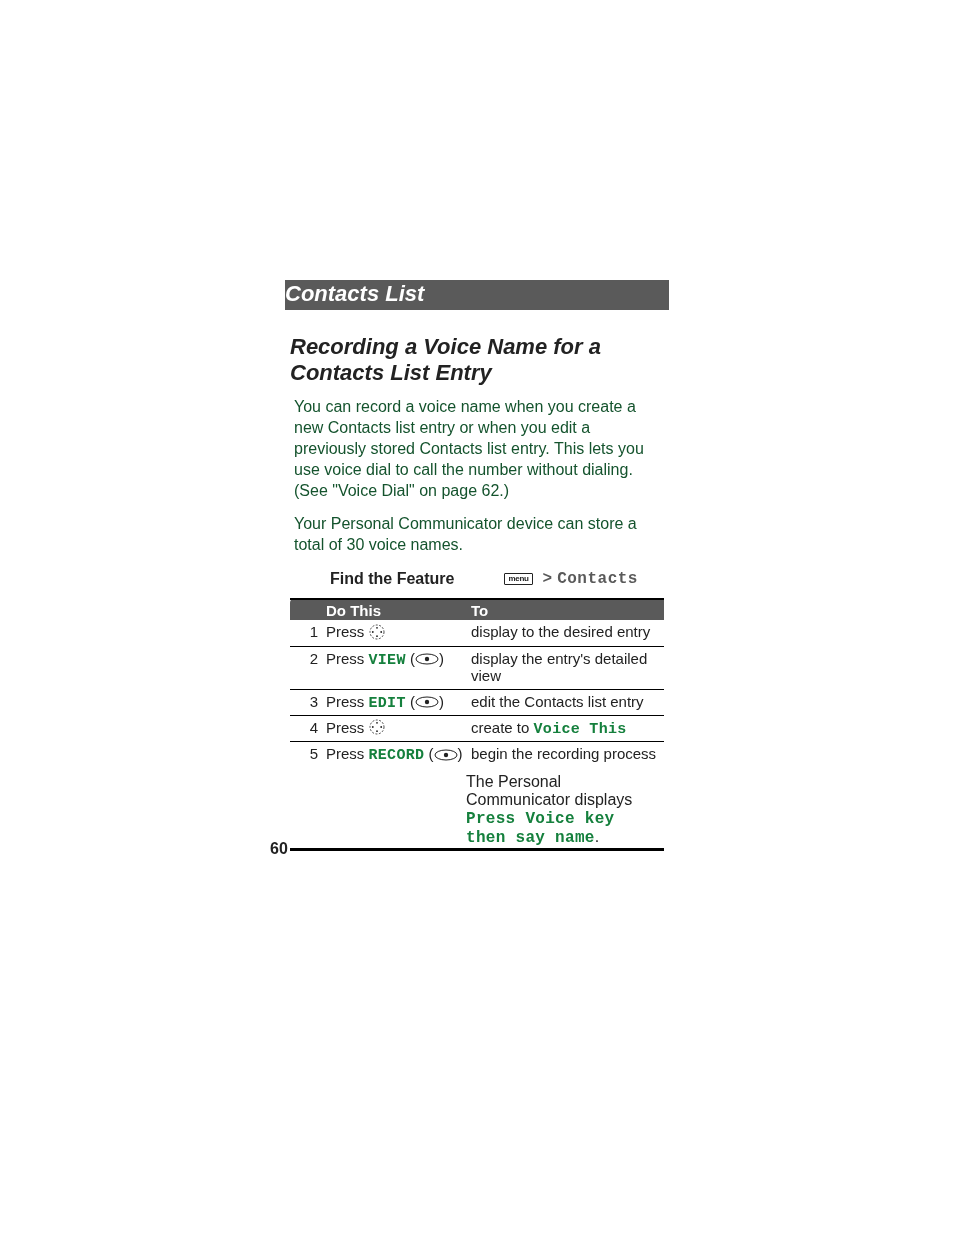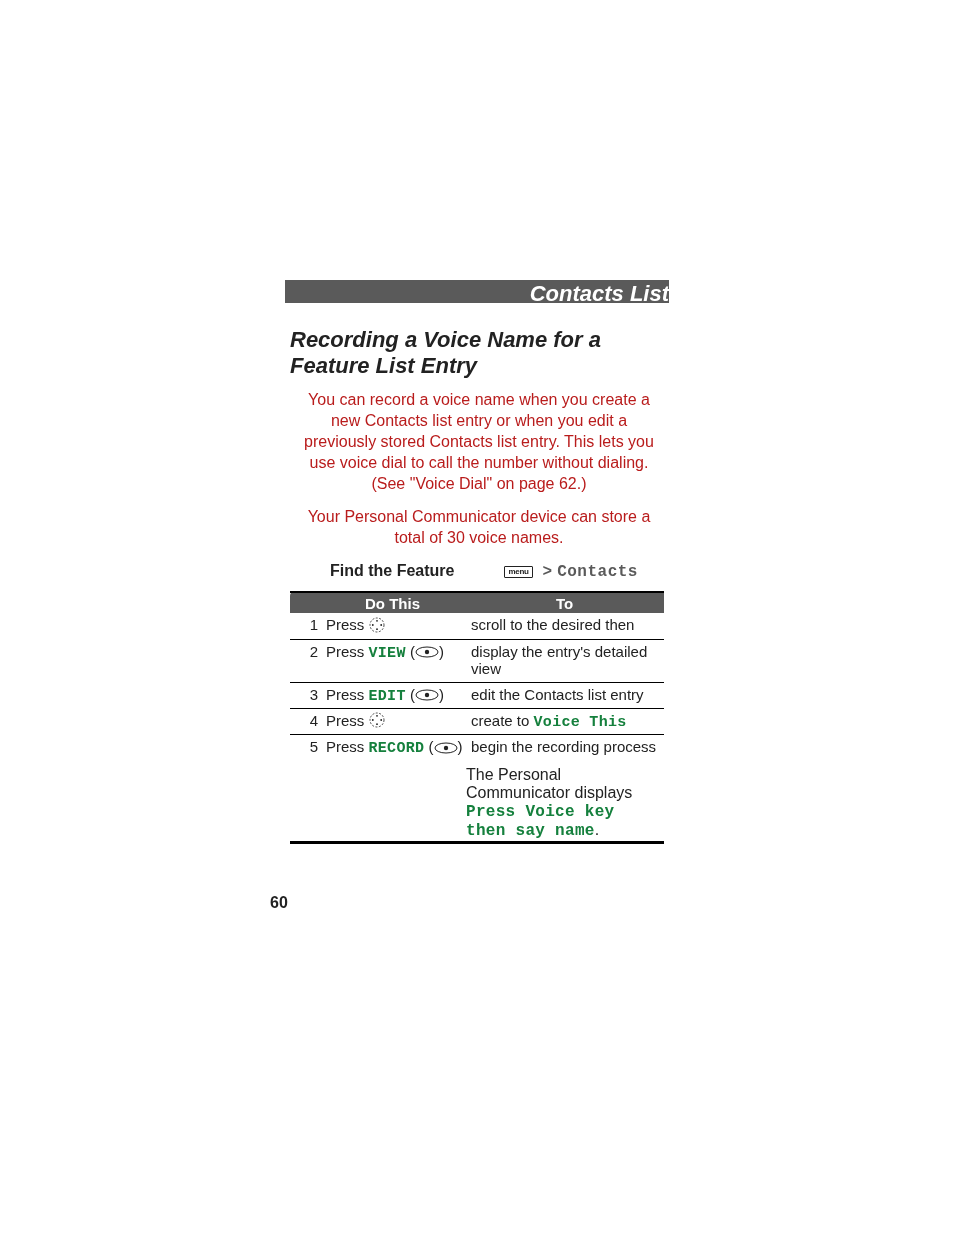--- a/index.html
+++ b/index.html
@@ -16,45 +16,45 @@
     padding: 280px 290px 0 290px;
     position: relative;
   }
   .section-bar {
     background: #5a5a5a;
     color: #fff;
     font-style: italic;
     font-weight: bold;
     font-size: 22px;
     font-family: "Helvetica Neue", Arial, sans-serif;
-    text-align: right;
-    height: 23px;
+    text-align: left;
+    height: 30px;
     line-height: 28px;
     margin: 0 -5px 24px -5px;
   }
   .heading {
     font-weight: bold;
     font-style: italic;
     font-family: "Helvetica Neue", Arial, sans-serif;
     font-size: 22px;
     line-height: 26px;
     margin: 0 0 10px 0;
   }
   .body-text {
     font-size: 16px;
     line-height: 21px;
     margin: 0 0 12px 0;
     padding-left: 4px;
-    color: #b91c1c;
+    color: #14532d;
     font-family: "Myriad Pro", "Segoe UI", "Helvetica Neue", Arial, sans-serif;
     font-weight: 300;
-    text-align: center;
   }
   .feature-row {
     display: flex;
+    align-items: center;
     gap: 10px;
     padding-left: 40px;
     margin: 14px 0 10px 0;
   }
   .feature-label {
     font-weight: bold;
     font-size: 16px;
     font-family: Arial, "Helvetica Neue", sans-serif;
   }
   .menu-icon {
@@ -84,21 +84,21 @@
     width: 100%;
     table-layout: fixed;
   }
   table.steps colgroup col.num { width: 30px; }
   table.steps colgroup col.do  { width: 145px; }
   table.steps thead th {
     background: #5a5a5a;
     color: #fff;
     font-weight: bold;
     font-size: 15px;
-    text-align: center;
+    text-align: left;
     padding: 2px 6px 1px 6px;
     font-family: Arial, "Helvetica Neue", sans-serif;
     border-top: 2px solid #000;
   }
   table.steps thead th.numcol {
     border-top-left-radius: 4px;
   }
   table.steps tbody tr.step td {
     border-top: 1px solid #000;
     padding: 3px 2px 3px 6px;
@@ -124,34 +124,34 @@
     color: #15803d;
     letter-spacing: 0.3px;
   }
   .scroll-icon, .softkey-icon {
     display: inline-block;
     vertical-align: middle;
   }
   .page-number {
     position: absolute;
     left: 270px;
-    top: 894px;
+    top: 840px;
     font-weight: bold;
     font-size: 16px;
     font-family: Arial, sans-serif;
   }
 </style>
 </head>
 <body>
 
 <div class="page">
 
   <div class="section-bar">Contacts List</div>
 
-  <h2 class="heading">Recording a Voice Name for a Feature List Entry</h2>
+  <h2 class="heading">Recording a Voice Name for a Contacts List Entry</h2>
 
   <p class="body-text">You can record a voice name when you create a new Contacts list entry or when you edit a previously stored Contacts list entry. This lets you use voice dial to call the number without dialing. (See "Voice Dial" on page 62.)</p>
 
   <p class="body-text">Your Personal Communicator device can store a total of 30 voice names.</p>
 
   <div class="feature-row">
     <span class="feature-label">Find the Feature</span>
     <span class="menu-icon">
       <span class="menu-pill">menu</span>
     </span>
@@ -184,21 +184,21 @@
             <svg width="16" height="16" viewBox="0 0 16 16">
                 <circle cx="8" cy="8" r="7" fill="none" stroke="#222" stroke-width="0.8" stroke-dasharray="2,1.5"></circle>
                 <circle cx="8" cy="3.8" r="0.9" fill="#222"></circle>
                 <circle cx="8" cy="12.2" r="0.9" fill="#222"></circle>
                 <circle cx="3.8" cy="8" r="0.9" fill="#222"></circle>
                 <circle cx="12.2" cy="8" r="0.9" fill="#222"></circle>
               </svg>
           </span>
         </td>
         <td>
-          <span>scroll to the desired then</span><span class="mono"></span><span></span>
+          <span>display to the desired entry</span><span class="mono"></span><span></span>
         </td>
       </tr>
       <tr class="step">
         <td class="num">2</td>
         <td>
           <span>Press </span><span class="mono">VIEW</span>
           <span> (</span><span class="softkey-icon">
             <svg width="24" height="12" viewBox="0 0 24 12">
                 <ellipse cx="12" cy="6" rx="11" ry="5" fill="none" stroke="#222" stroke-width="1"></ellipse>
                 <circle cx="12" cy="6" r="2.2" fill="#222"></circle>

